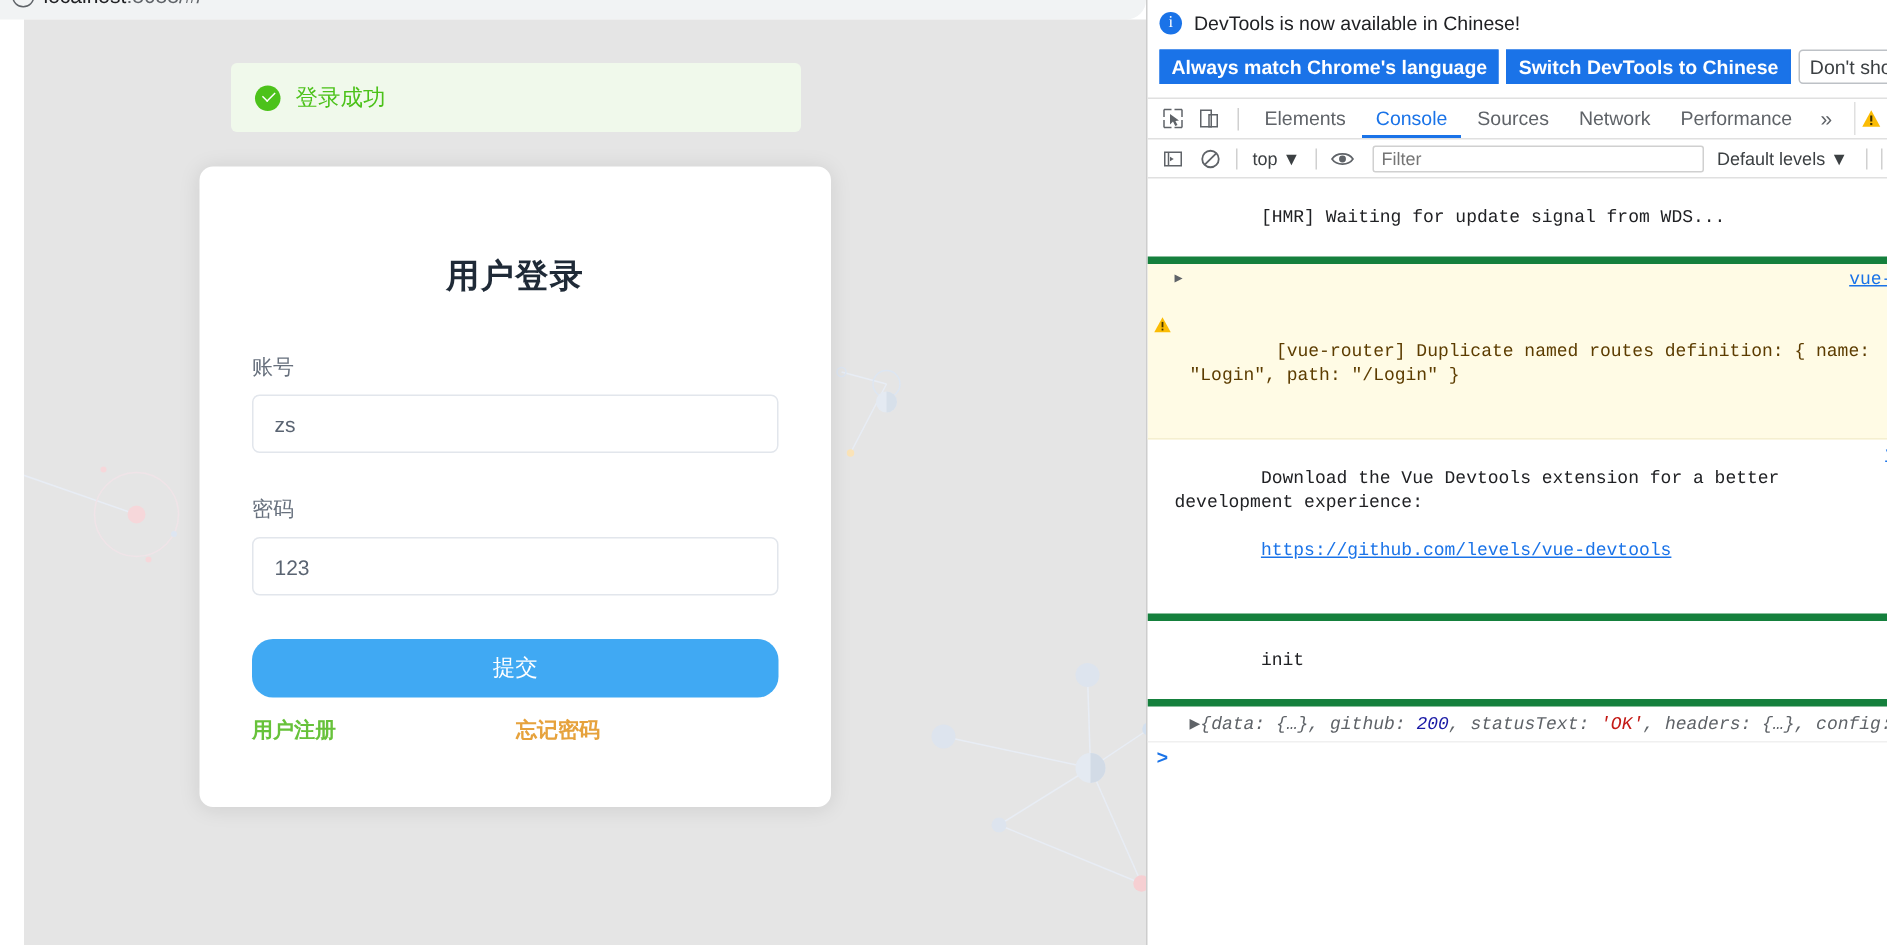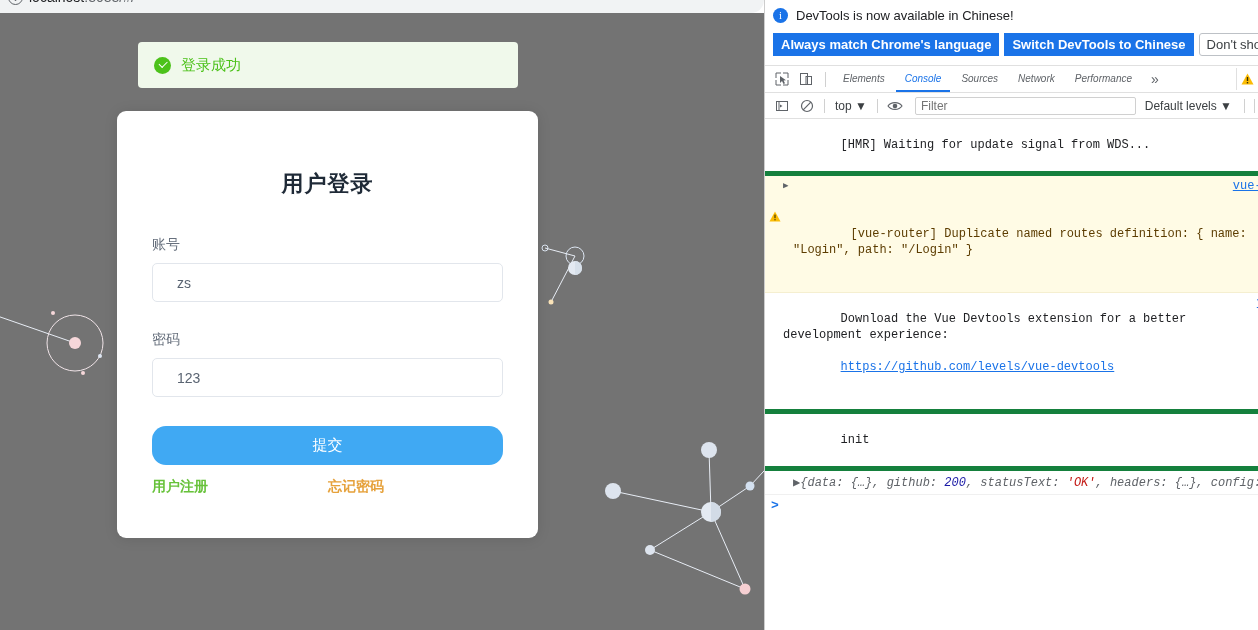--- a/index.html
+++ b/index.html
@@ -29,23 +29,23 @@
     width: 15px; height: 15px; border-radius: 50%;
     border: 1.3px solid #5f6368;
     color: #5f6368; font-size: 11px; line-height: 13px;
     text-align: center; font-family: "Liberation Serif", serif;
   }
   .url-host { color: #202124; }
   .url-rest { color: #5f6368; }
 
   
   .page {
-    position: absolute; left: 0; top: 13px;
+    position: absolute; left: 16px; top: 13px;
     width: 764px; height: 617px;
-    background: #737373;
+    background: #e5e5e5;
     overflow: hidden;
   }
   .bg-svg { position: absolute; left: 0; top: 0; width: 764px; height: 617px; }
 
   
   .alert {
     position: absolute; left: 138px; top: 29px;
     width: 380px; height: 46px;
     background: #f0f9eb;
     border-radius: 4px;
@@ -80,21 +80,21 @@
   .field.first { margin-top: 37px; }
   .field.second { margin-top: 29px; }
   .field-label {
     font-size: 14px; color: #67707d; margin-bottom: 9px;
   }
   .field-input {
     width: 351px; height: 39px;
     border: 1px solid #e2e6ec; border-radius: 5px;
     background: #fff;
     font-size: 14px; color: #5a6472;
-    padding: 0 24px;
+    padding: 0 14px;
     font-family: "Liberation Sans", sans-serif;
     outline: none;
   }
   .submit-btn {
     display: block; margin: 29px 35px 0 35px;
     width: 351px; height: 39px;
     background: #40a9f3; border: none; border-radius: 14px;
     color: #fff; font-size: 15px; cursor: pointer;
     font-family: "Liberation Sans", sans-serif;
   }
@@ -151,23 +151,22 @@
     height: 27px; border-bottom: 1px solid #e0e0e0;
     padding-left: 6px; gap: 2px; position: relative;
   }
   .dt-icon-btn {
     width: 22px; height: 22px; display: flex;
     align-items: center; justify-content: center; cursor: pointer;
   }
   .dt-sep { width: 1px; height: 15px; background: #d0d0d0; margin: 0 6px; }
   .dt-tab {
     padding: 0 9px; height: 26px; line-height: 26px;
-    font-size: 10px; color: #5f6368; cursor: pointer;
+    font-size: 13px; color: #5f6368; cursor: pointer;
     white-space: nowrap;
-    font-style: italic;
   }
   .dt-tab.active { color: #1a73e8; border-bottom: 2px solid #1a73e8; }
   .dt-more { padding: 0 8px; color: #5f6368; font-size: 14px; cursor: pointer; }
   .dt-warn-box {
     position: absolute; right: 0; top: 2px;
     width: 22px; height: 22px;
     border-left: 1px solid #e0e0e0;
     display: flex; align-items: center; justify-content: center;
   }
 

